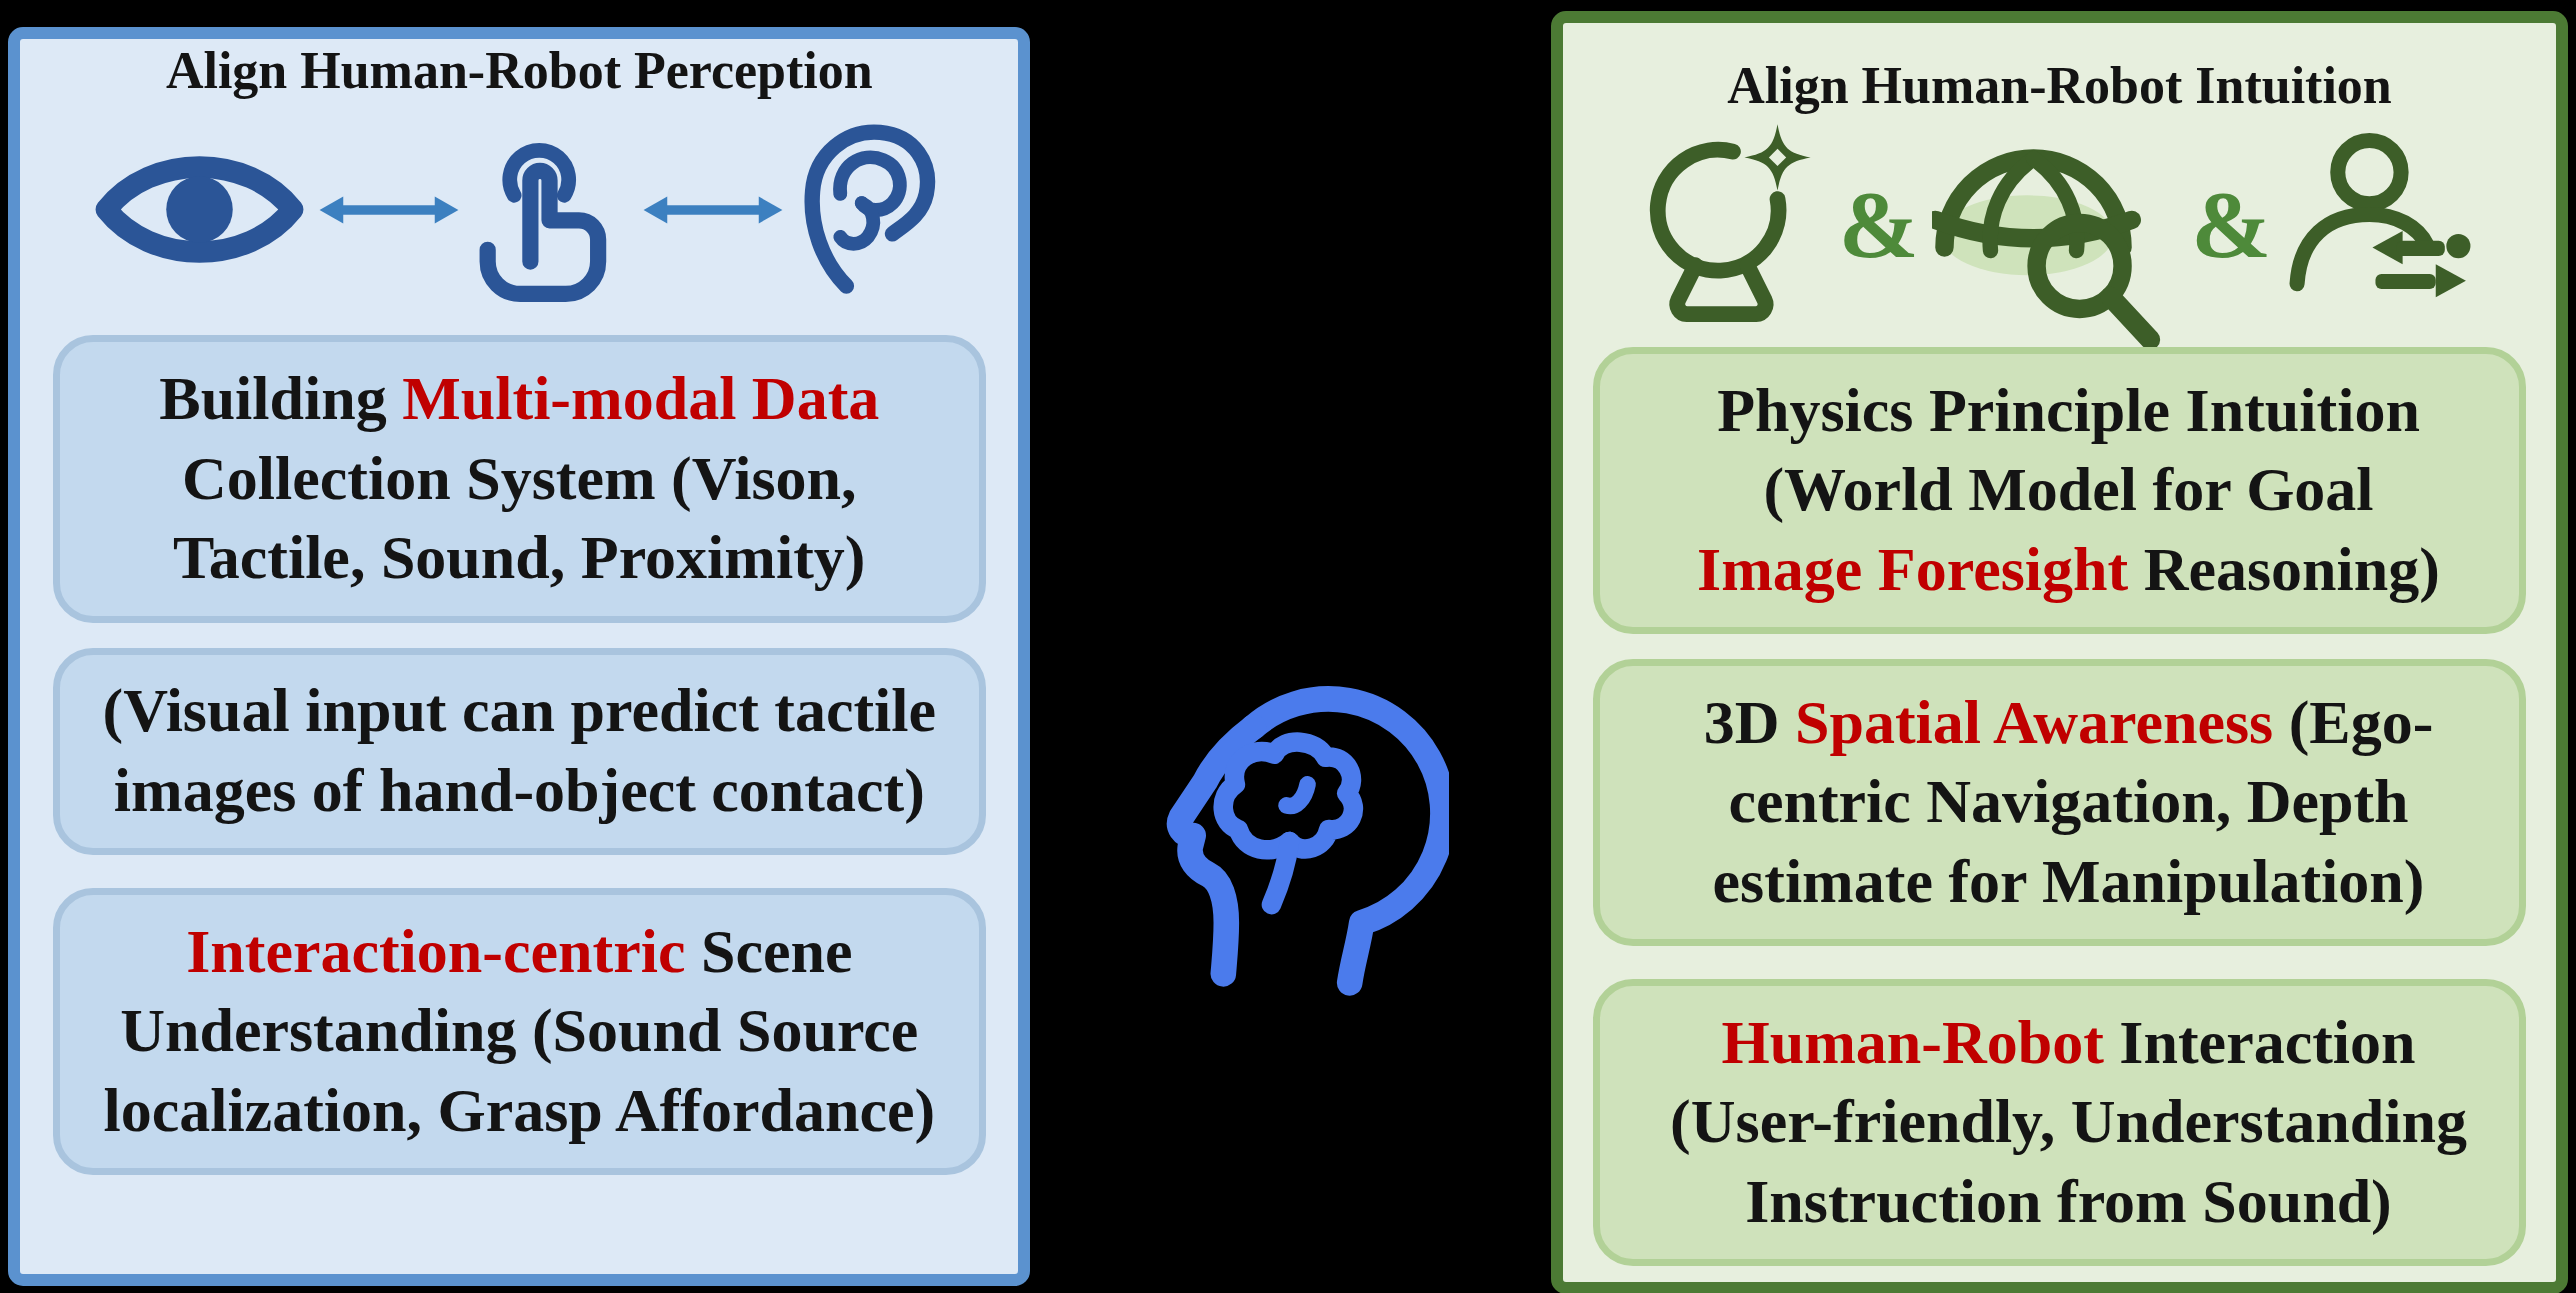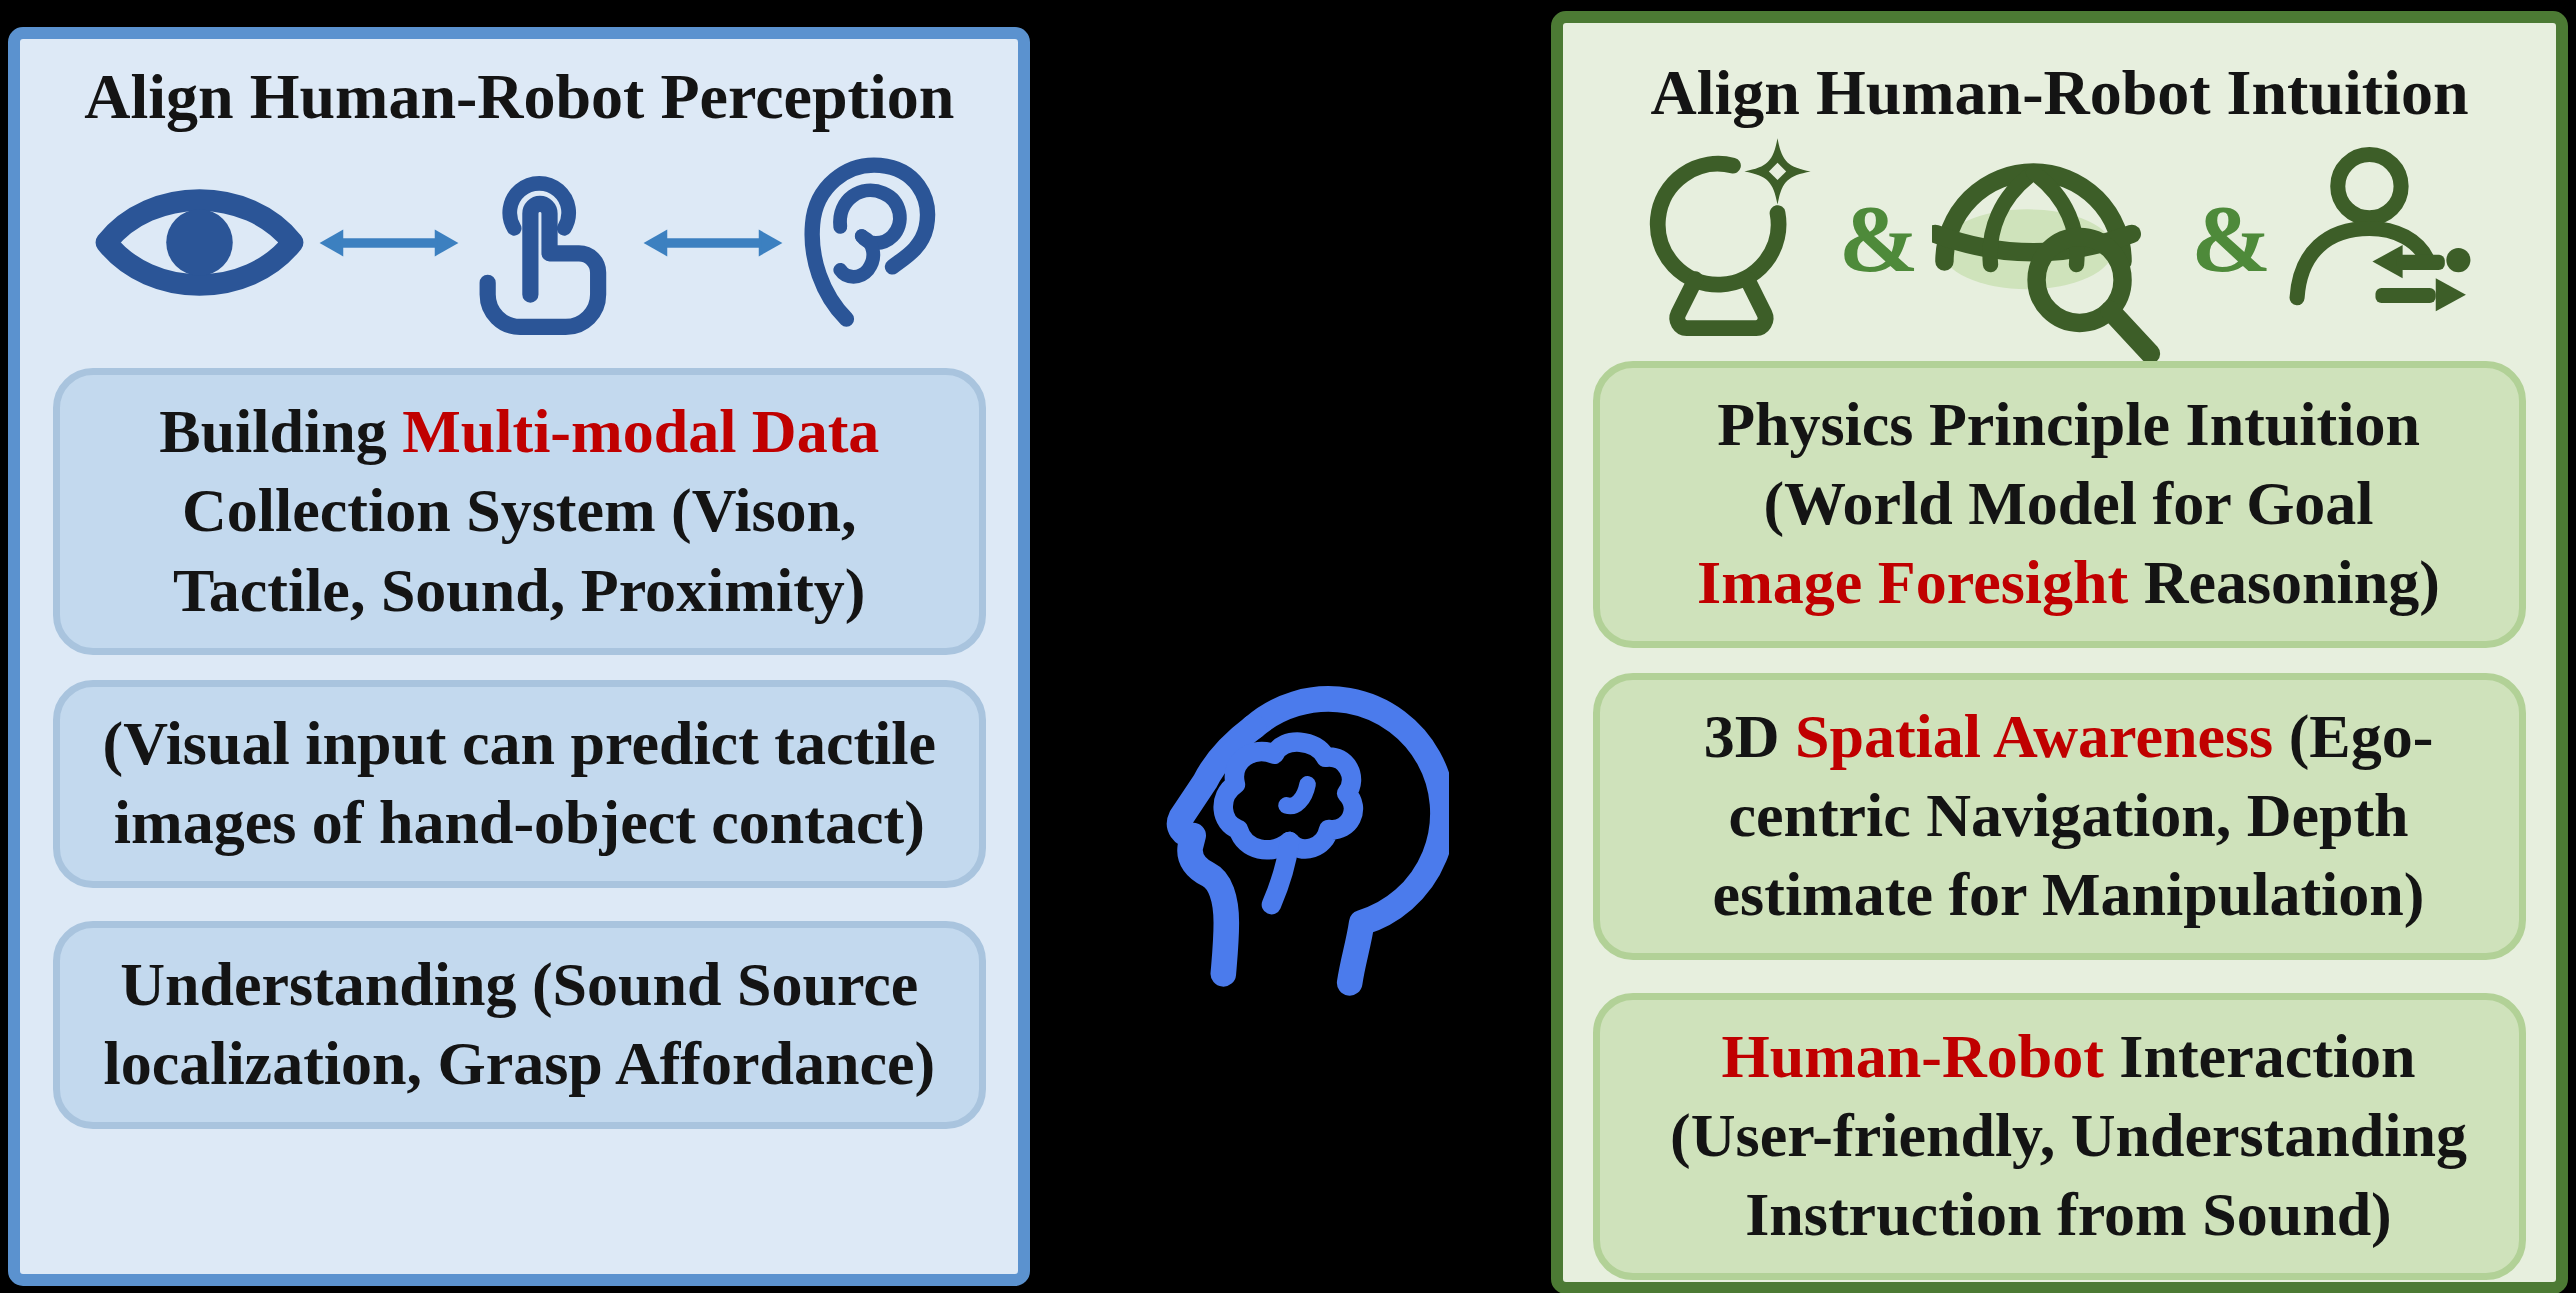--- a/index.html
+++ b/index.html
@@ -14,21 +14,21 @@
     left:8.3px;top:27px;width:1022px;height:1259px;
     background:var(--left-panel-bg,#dde9f6);
     border:12.5px solid var(--left-panel-border,#5b92cf);
   }
   .panel.right{
     left:1551px;top:11px;width:1017px;height:1283px;
     background:var(--right-panel-bg,#e7efde);
     border:12.5px solid var(--right-panel-border,#4c7a34);
   }
   .panel-title{
-    margin:21px 0 0 0;font-size:64px;font-weight:bold;line-height:1.15;
+    margin:2px 0 0 0;font-size:52px;font-weight:bold;line-height:1.15;
     color:var(--text-black,#141414);text-align:center;white-space:nowrap;
   }
   .panel.right .panel-title{margin-top:33px;}
   .icon-row{
     display:flex;align-items:center;justify-content:center;
     height:208px;gap:10px;margin-top:5px;
   }
   .panel.right .icon-row{gap:13.3px;}
   .amp{
     font-size:96px;font-weight:bold;line-height:1;
@@ -103,20 +103,21 @@
   <div class="tbox first">
       <div class="line"><span>Building </span><span class="em">Multi-modal Data</span></div>
       <div class="line"><span>Collection System (Vison,</span></div>
       <div class="line"><span>Tactile, Sound, Proximity)</span></div>
     </div>
   <div class="tbox second">
       <div class="line"><span>(Visual input can predict tactile</span></div>
       <div class="line"><span>images of hand-object contact)</span></div>
     </div>
   <div class="tbox third">
+      <div class="line"><span class="em">Interaction-centric</span><span> Scene</span></div>
       <div class="line"><span>Understanding (Sound Source</span></div>
       <div class="line"><span>localization, Grasp Affordance)</span></div>
     </div>
 </section>
 
 <div class="center-icon">
   <svg width="316" height="346" viewBox="0 0 210 230">
     <path class="sk" stroke-width="17" d="M80,28 A76,76 0 1 1 152,158 C150,172 146,184 144,198"></path>
     <path class="sk" stroke-width="17" d="M80,28 C64,40 54,52 48,64 L32,88 C29,94 33,100 40,100 L38,108 C37,116 42,122 50,126 C58,130 62,142 62,158 C62,170 61,180 60,192"></path>
     <path class="sk" stroke-width="13" d="M70,96 C58,92 56,74 68,66 C64,50 80,40 94,46 C100,34 122,36 128,48 C142,46 150,62 142,72 C152,82 144,98 130,96 C128,108 112,114 104,104 C92,114 74,110 70,96 Z"></path>

